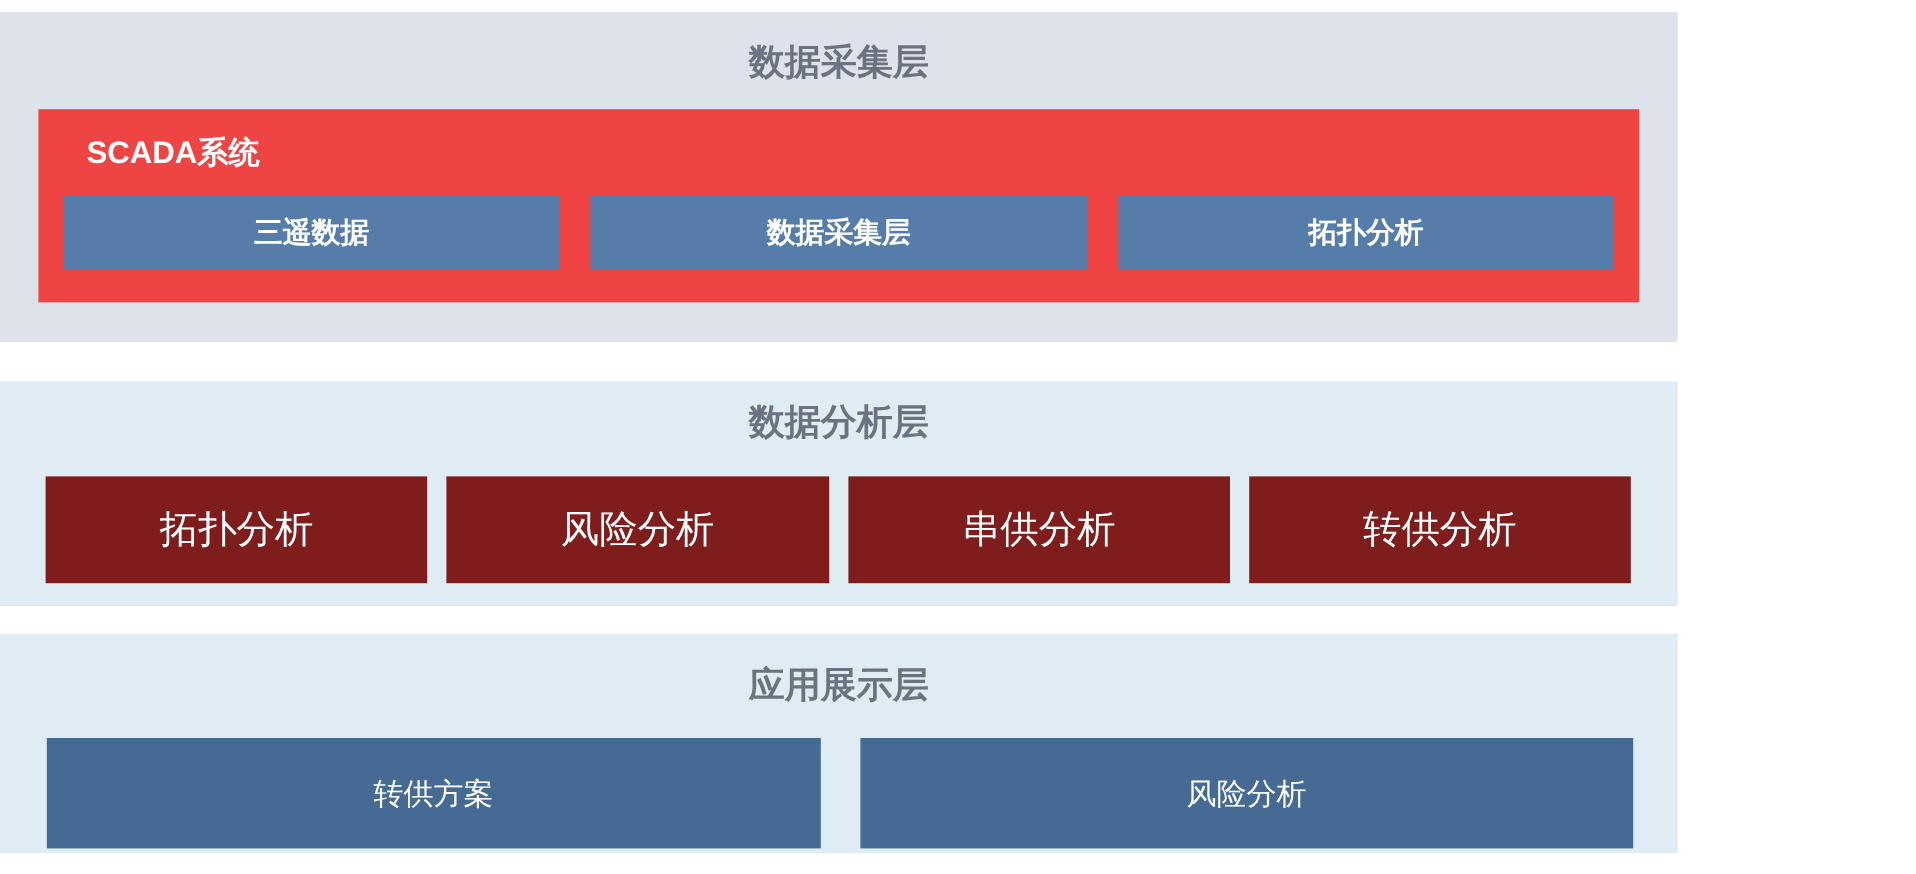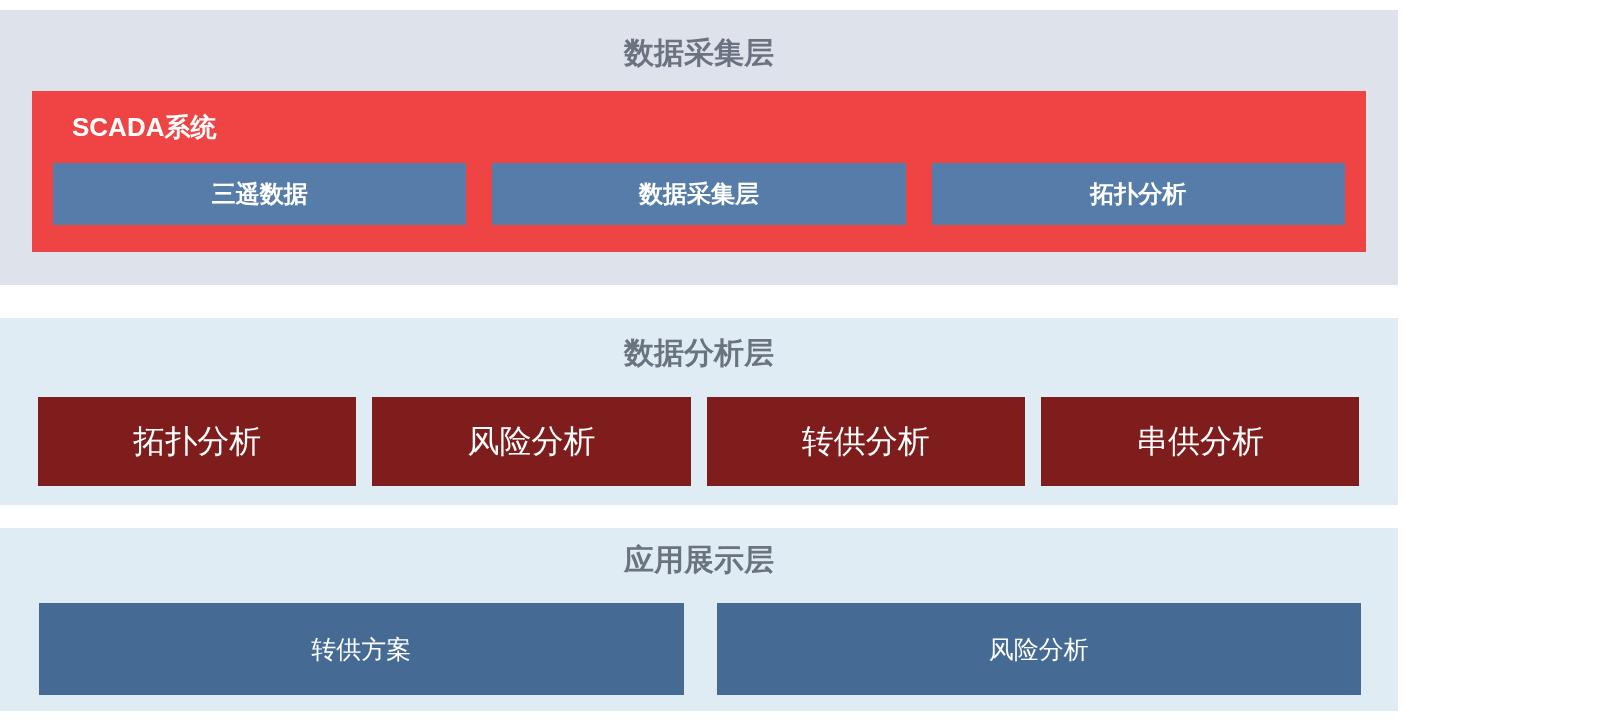--- a/index.html
+++ b/index.html
@@ -84,21 +84,21 @@
     align-items: center;
     justify-content: center;
   }
 
   
   .layer-application {
     margin-top: 23px;
     height: 183px;
     background: #dfecf3;
   }
-  .layer-application .layer-title { padding-top: 14px; }
+  .layer-application .layer-title { padding-top: 26px; }
   .app-row {
     margin-top: 25px;
     padding: 0 37px 0 39px;
     display: flex;
     gap: 33px;
   }
   .app-box {
     flex: 1;
     height: 92px;
     background: #456b95;
@@ -125,22 +125,22 @@
         <div class="data-box">拓扑分析</div>
       </div>
     </div>
   </section>
 
   <section class="layer layer-analysis">
     <h2 class="layer-title">数据分析层</h2>
     <div class="analysis-row">
       <div class="analysis-box">拓扑分析</div>
       <div class="analysis-box">风险分析</div>
+      <div class="analysis-box">串供分析</div>
       <div class="analysis-box">转供分析</div>
-      <div class="analysis-box">串供分析</div>
     </div>
   </section>
 
   <section class="layer layer-application">
     <h2 class="layer-title">应用展示层</h2>
     <div class="app-row">
       <div class="app-box">转供方案</div>
       <div class="app-box">风险分析</div>
     </div>
   </section>

